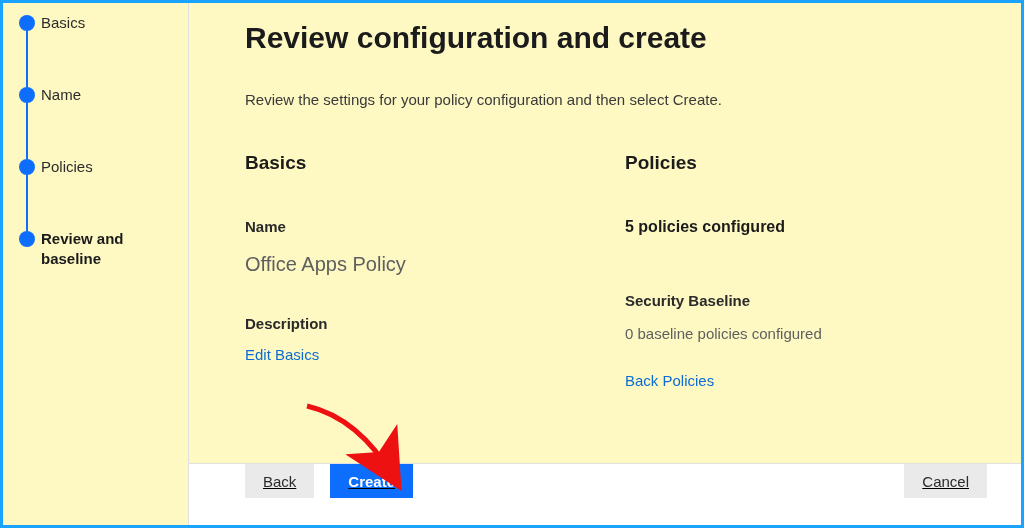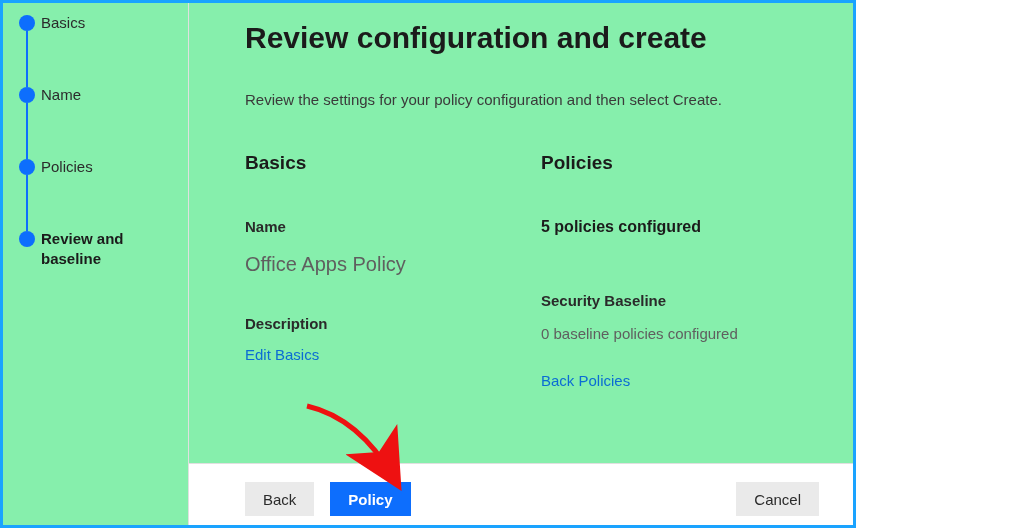--- a/index.html
+++ b/index.html
@@ -1,21 +1,21 @@
 <!DOCTYPE html>
 <html><head>
 <meta charset="utf-8">
 <style>
   * { box-sizing: border-box; margin: 0; padding: 0; }
   html, body { width: 1024px; height: 528px; font-family: "Segoe UI", Arial, sans-serif; }
   .viewport {
-    width: 856px; height: 528px;
+    width: 1024px; height: 528px;
     border: 3px solid #1aa3ff;
     position: relative;
-    background: #86efac;
+    background: #fef9c3;
     overflow: hidden;
   }
   .layout {
     display: flex;
     height: 100%;
   }
   .sidebar {
     width: 186px;
     border-right: 1px solid #e0e0e0;
     padding: 10px 0 0 8px;
@@ -117,23 +117,24 @@
   .baseline-value {
     font-size: 15px;
     color: #5f5f5f;
     margin-bottom: 30px;
   }
 
   .footer {
     height: 62px;
     border-top: 1px solid #e0e0e0;
     display: flex;
-    align-items: center;
-    padding: 9px 34px 0 56px;
+    align-items: flex-start;
+    padding: 0 34px 0 56px;
     background: #fff;
+    text-decoration: underline;
   }
   .btn {
     height: 34px;
     padding: 0 18px;
     font-size: 15px;
     border: none;
     cursor: pointer;
     font-family: inherit;
   }
   .btn-back {
@@ -206,21 +207,21 @@
             <div class="policies-summary">5 policies configured</div>
             <div class="baseline-label">Security Baseline</div>
             <div class="baseline-value">0 baseline policies configured</div>
             <span class="link">Back Policies</span>
           </div>
         </div>
       </div>
 
       <div class="footer">
         <button class="btn btn-back">Back</button>
-        <button class="btn btn-create">Policy</button>
+        <button class="btn btn-create">Create</button>
         <button class="btn btn-cancel">Cancel</button>
       </div>
 
       <svg class="arrow" style="left:110px; top:395px;" width="120" height="100" viewBox="0 0 120 100">
         <defs>
           <marker id="ahead" markerWidth="12" markerHeight="12" refX="9" refY="6" orient="auto">
             <path d="M0,0 L12,6 L0,12 L3,6 Z" fill="#e11"></path>
           </marker>
         </defs>
         <path d="M8,8 Q60,20 95,80" stroke="#e11" stroke-width="5" fill="none" marker-end="url(#ahead)"></path>

